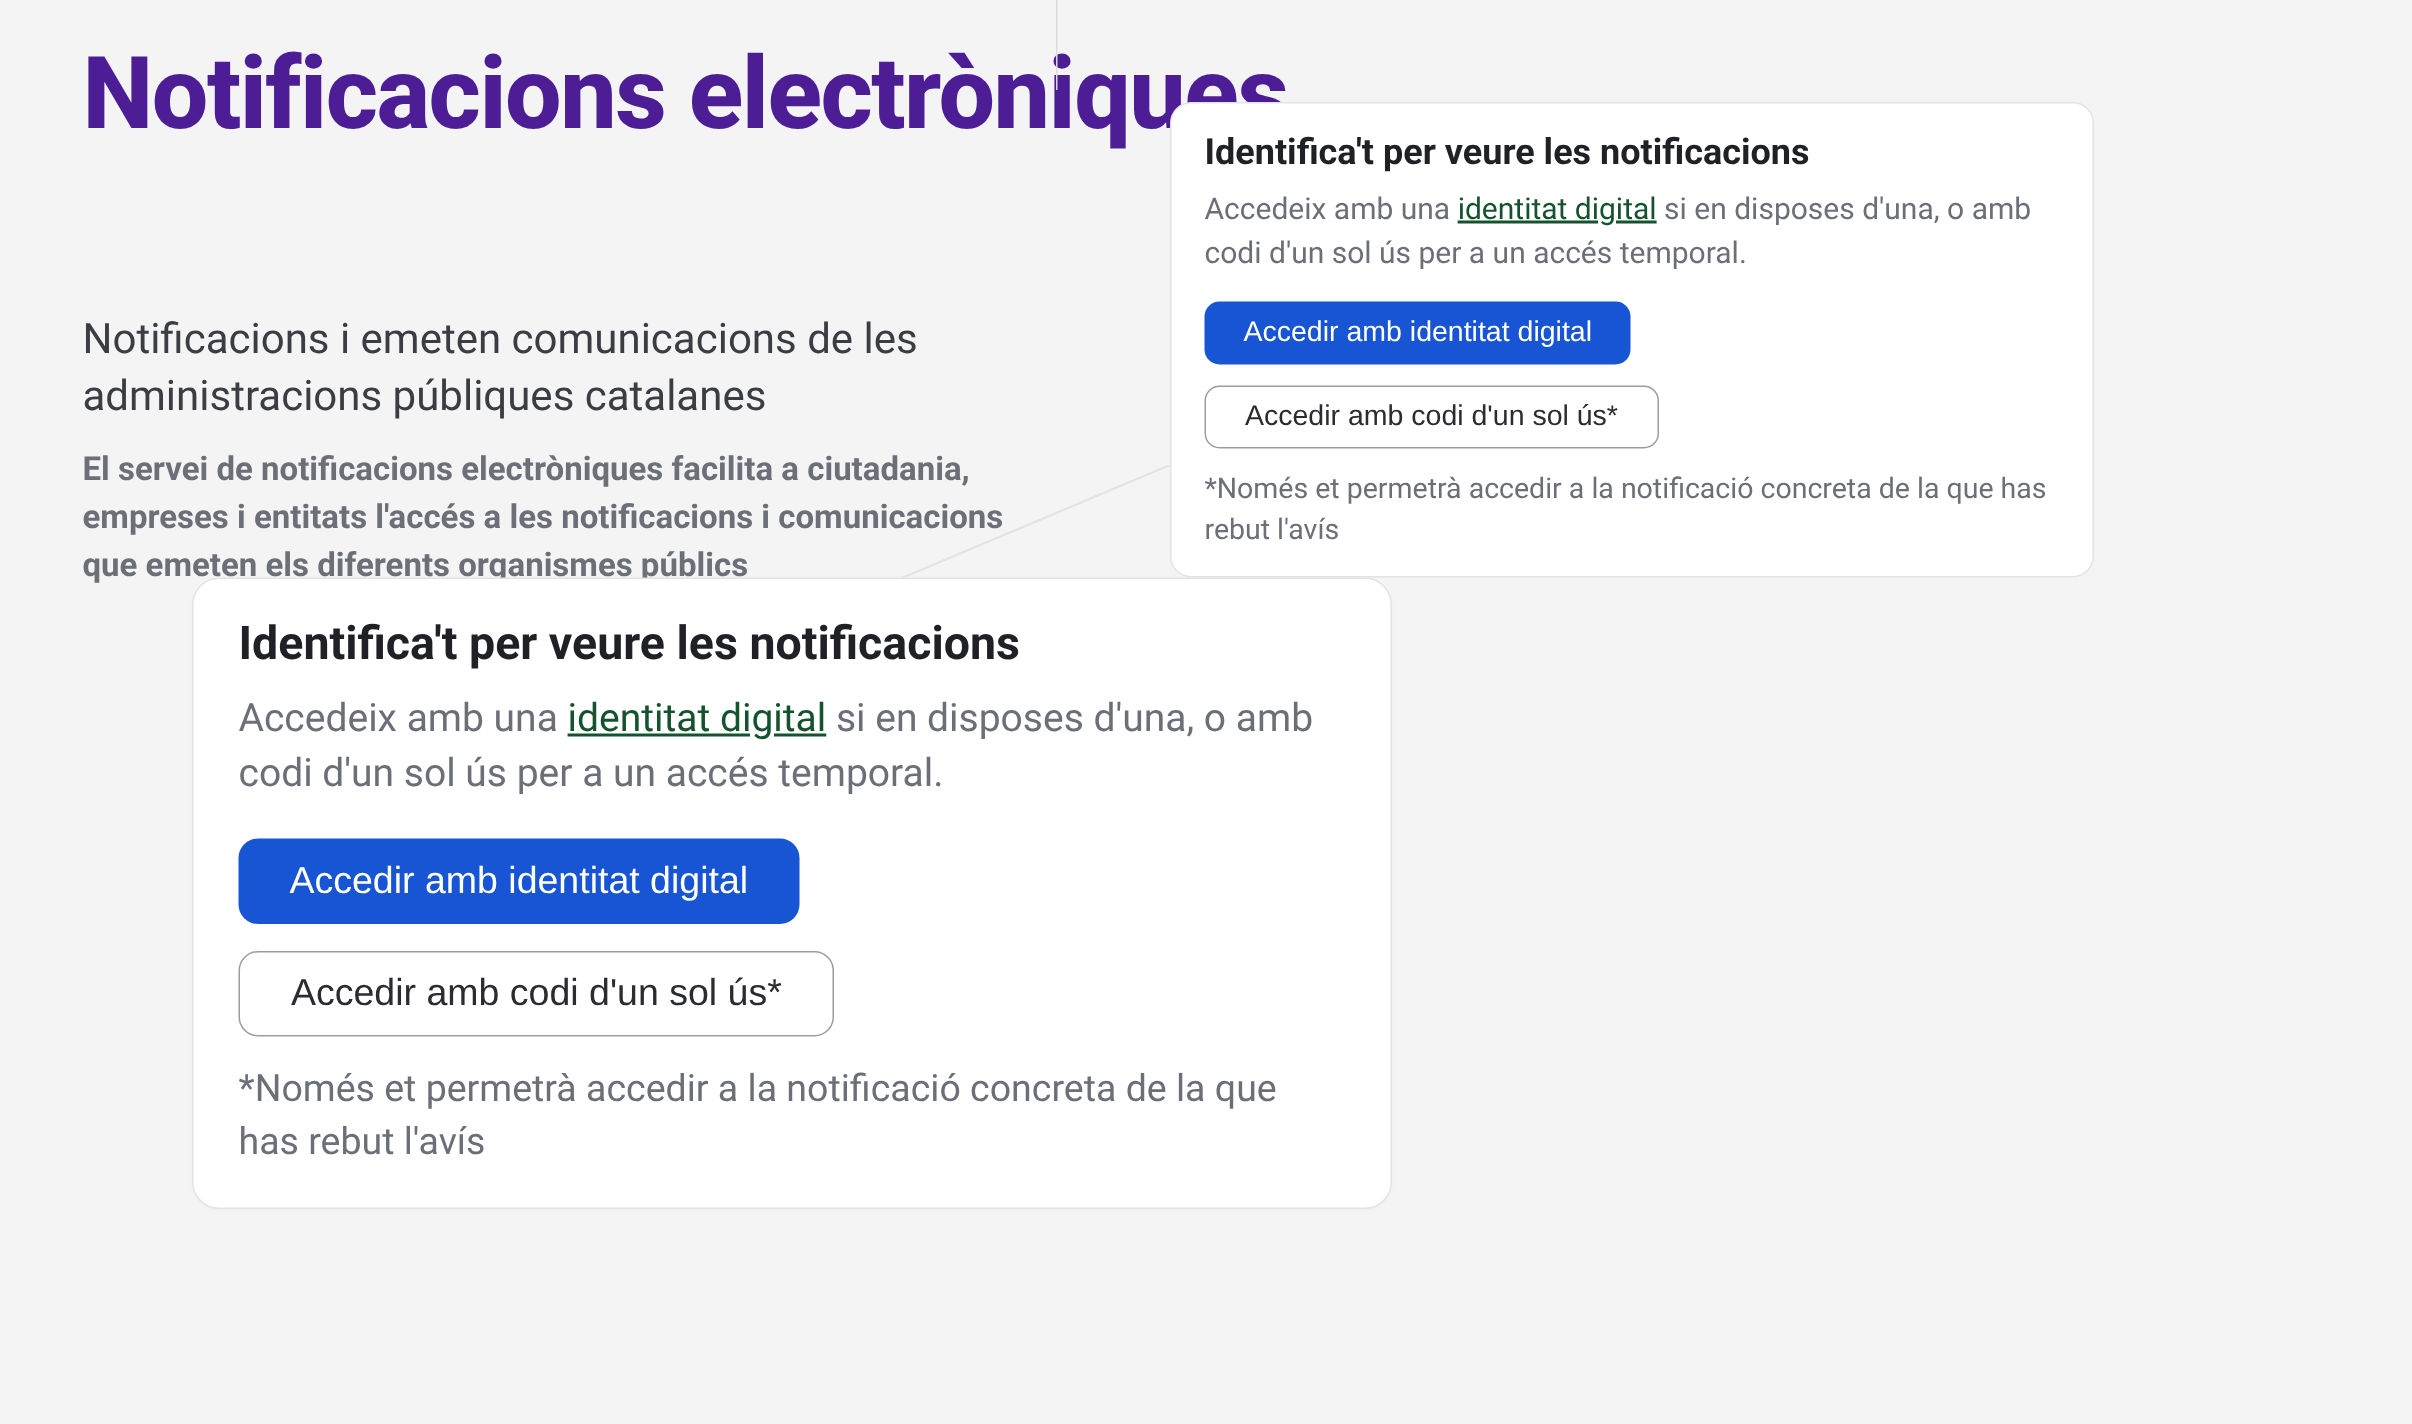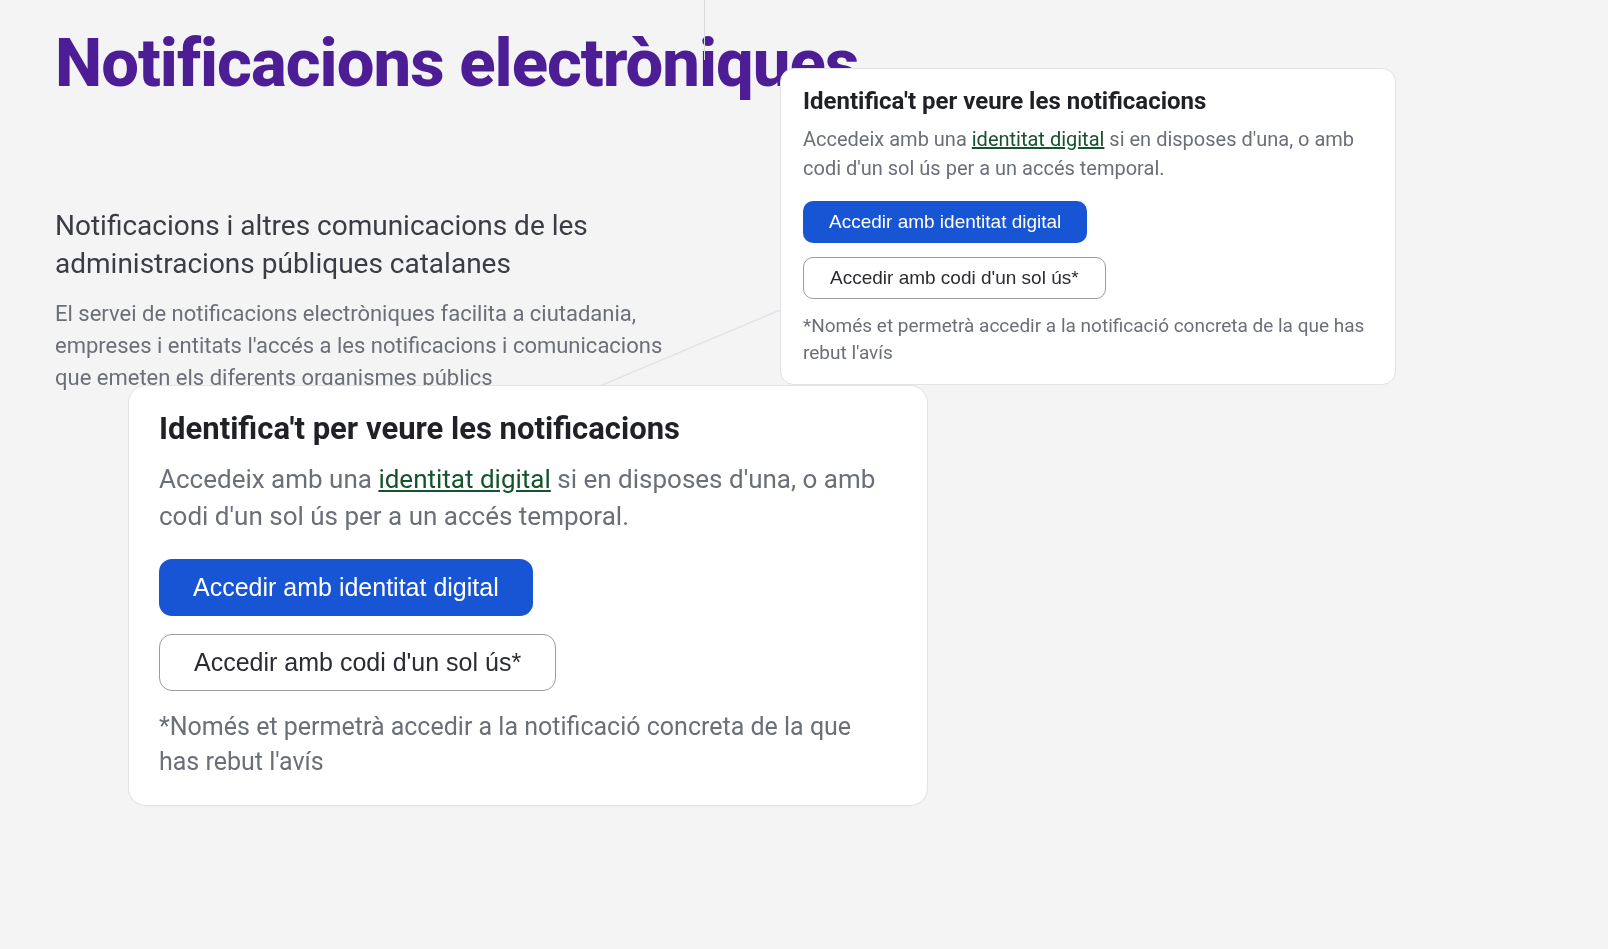--- a/index.html
+++ b/index.html
@@ -33,21 +33,21 @@
       font-weight: 400;
       color: #3a3d44;
       line-height: 1.35;
       max-width: 640px;
     }
     .page-description {
       position: absolute;
       left: 55px;
       top: 298px;
       font-size: 22px;
-      font-weight: 400;
+      font-weight: 700;
       color: #6b6f78;
       line-height: 1.45;
       max-width: 640px;
     }
     .vertical-divider {
       position: absolute;
       left: 704px;
       top: 0;
       width: 1px;
       height: 60px;
@@ -163,21 +163,21 @@
     }
     .zoom-line {
       position: absolute;
       pointer-events: none;
     }
   </style>
 </head>
 <body>
 
 <h1 class="page-title">Notificacions electròniques</h1>
-<p class="page-subtitle">Notificacions i altres comunicacions de les administracions públiques catalanes</p>
+<p class="page-subtitle">Notificacions i emeten comunicacions de les administracions públiques catalanes</p>
 <p class="page-description">El servei de notificacions electròniques facilita a ciutadania, empreses i entitats l'accés a les notificacions i comunicacions que emeten els diferents organismes públics</p>
 
 <div class="vertical-divider"></div>
 
 <svg class="zoom-line" style="left:595px; top:310px; width:200px; height:90px;">
   <line x1="185" y1="0" x2="0" y2="78" stroke="#e2e3e7" stroke-width="1.5"></line>
 </svg>
 
 <div class="card-small">
   <h2 class="card-title">Identifica't per veure les notificacions</h2>

